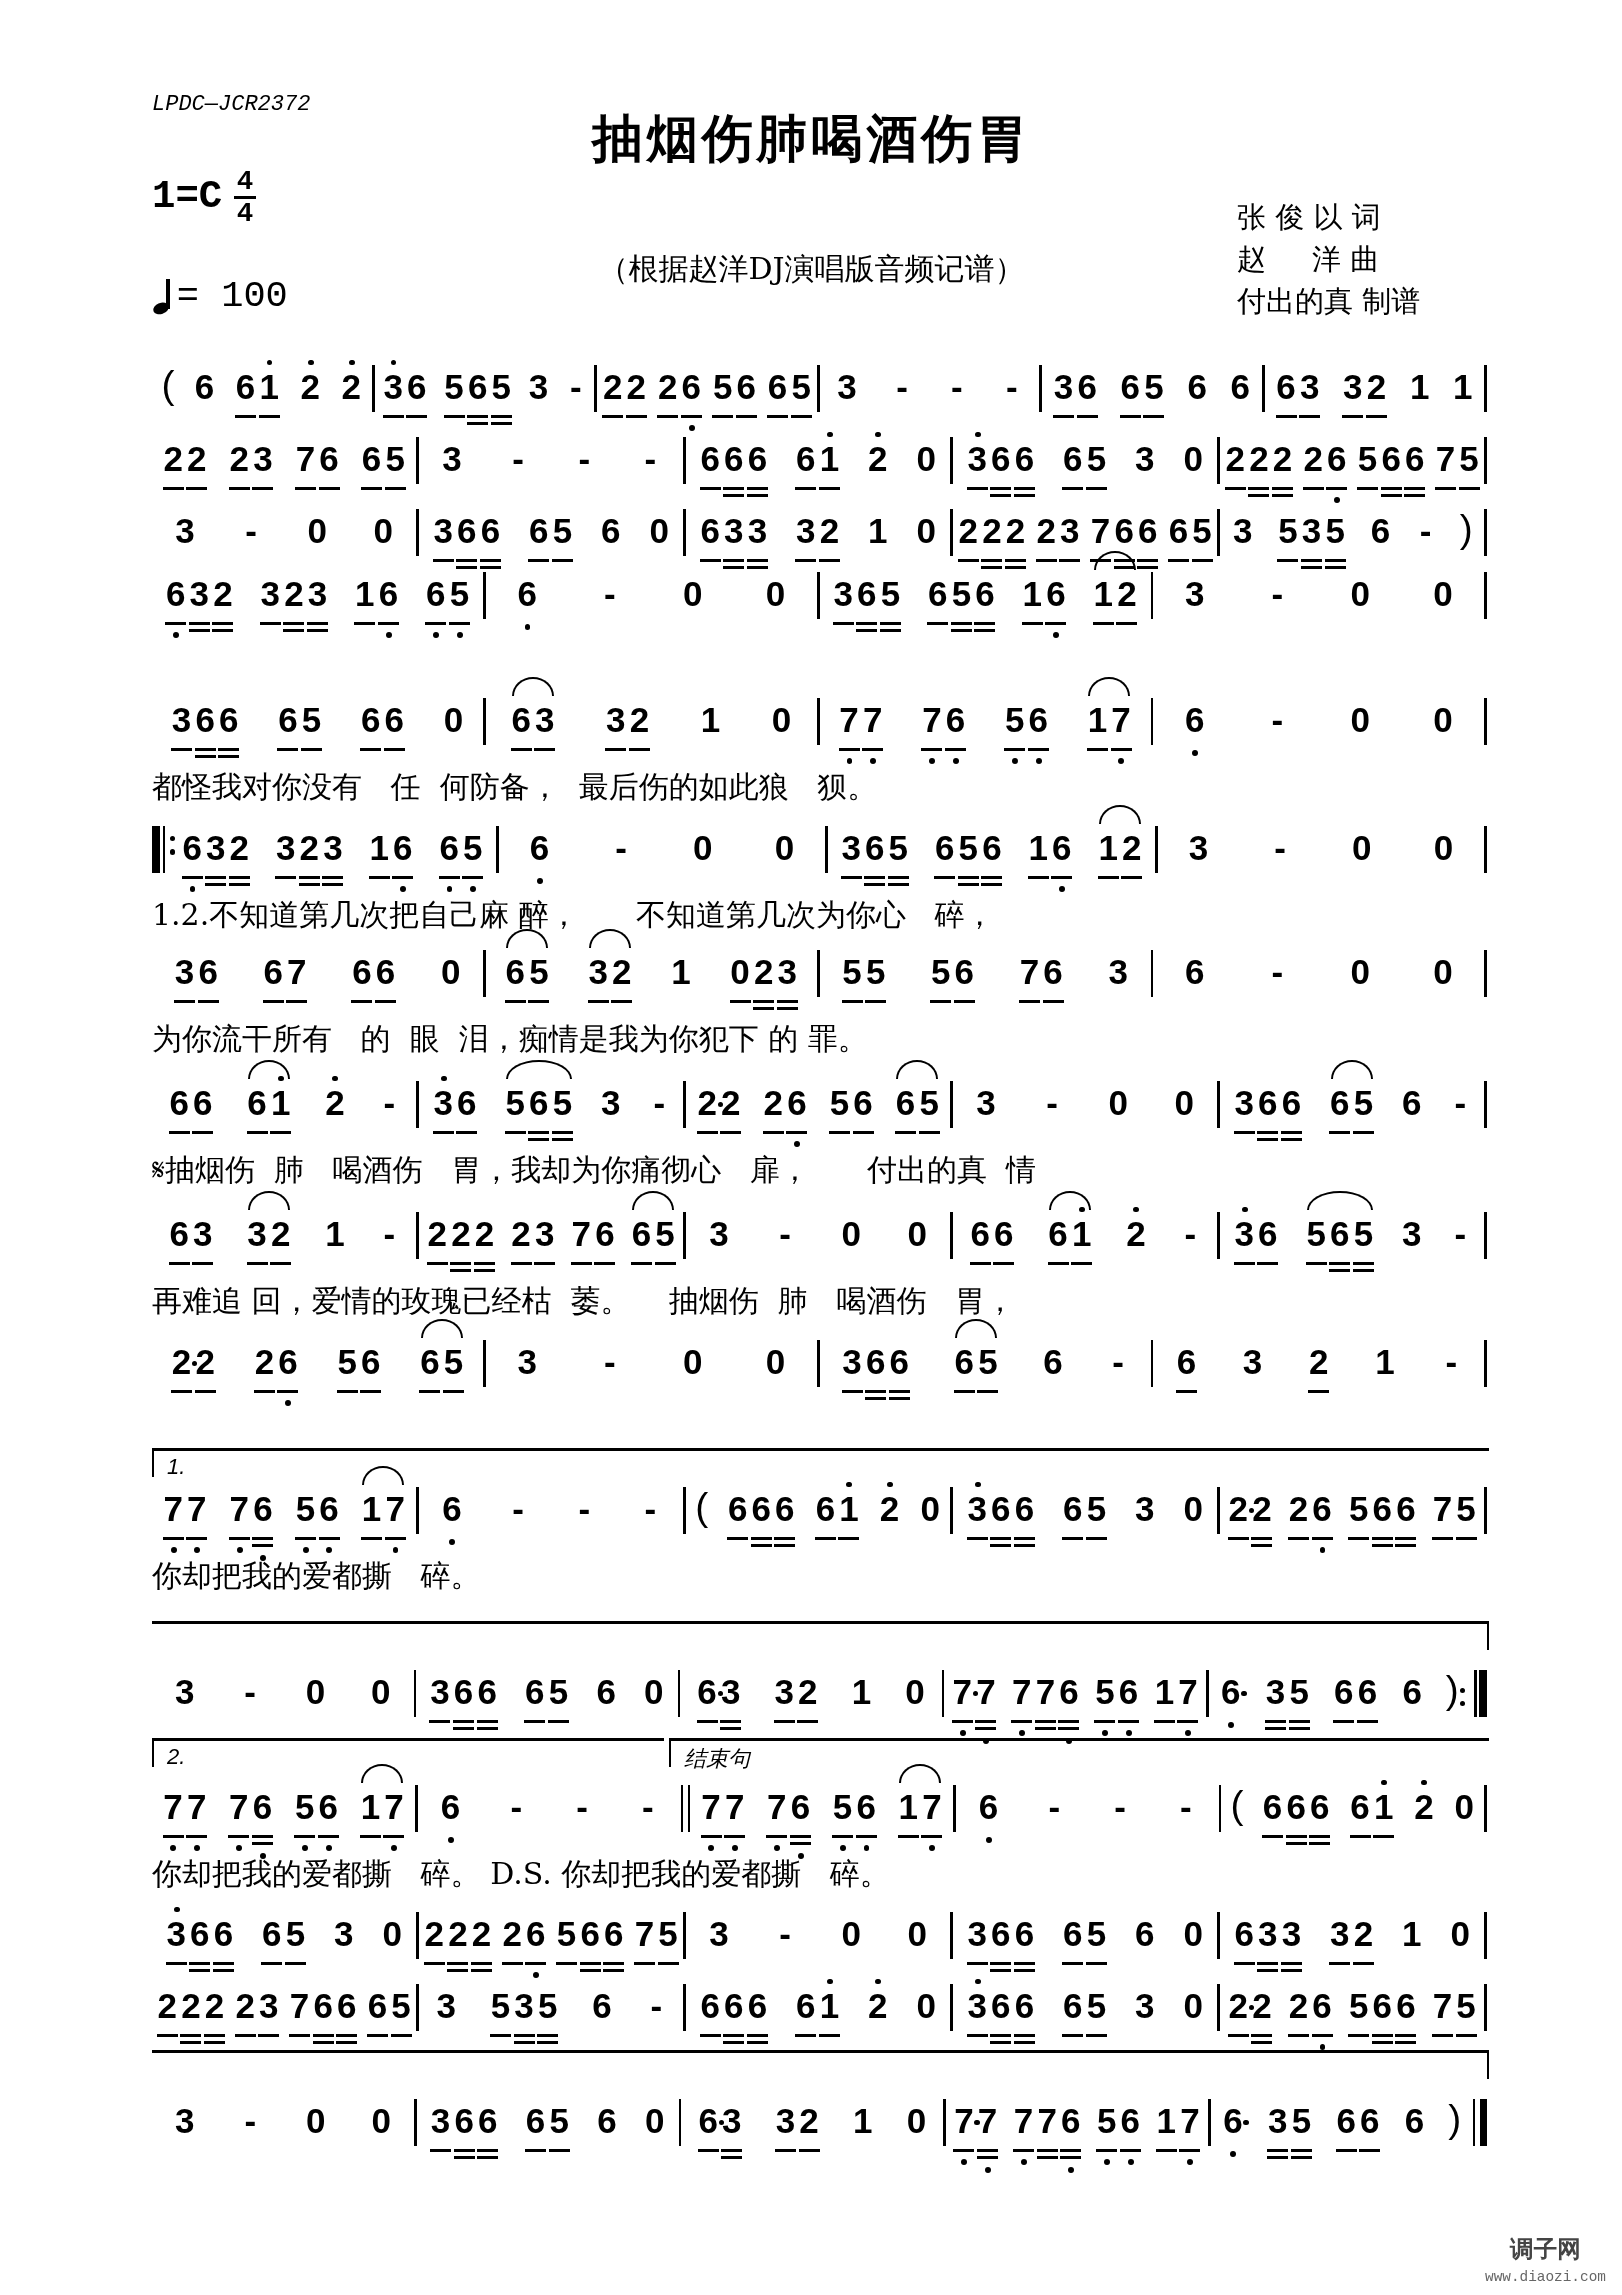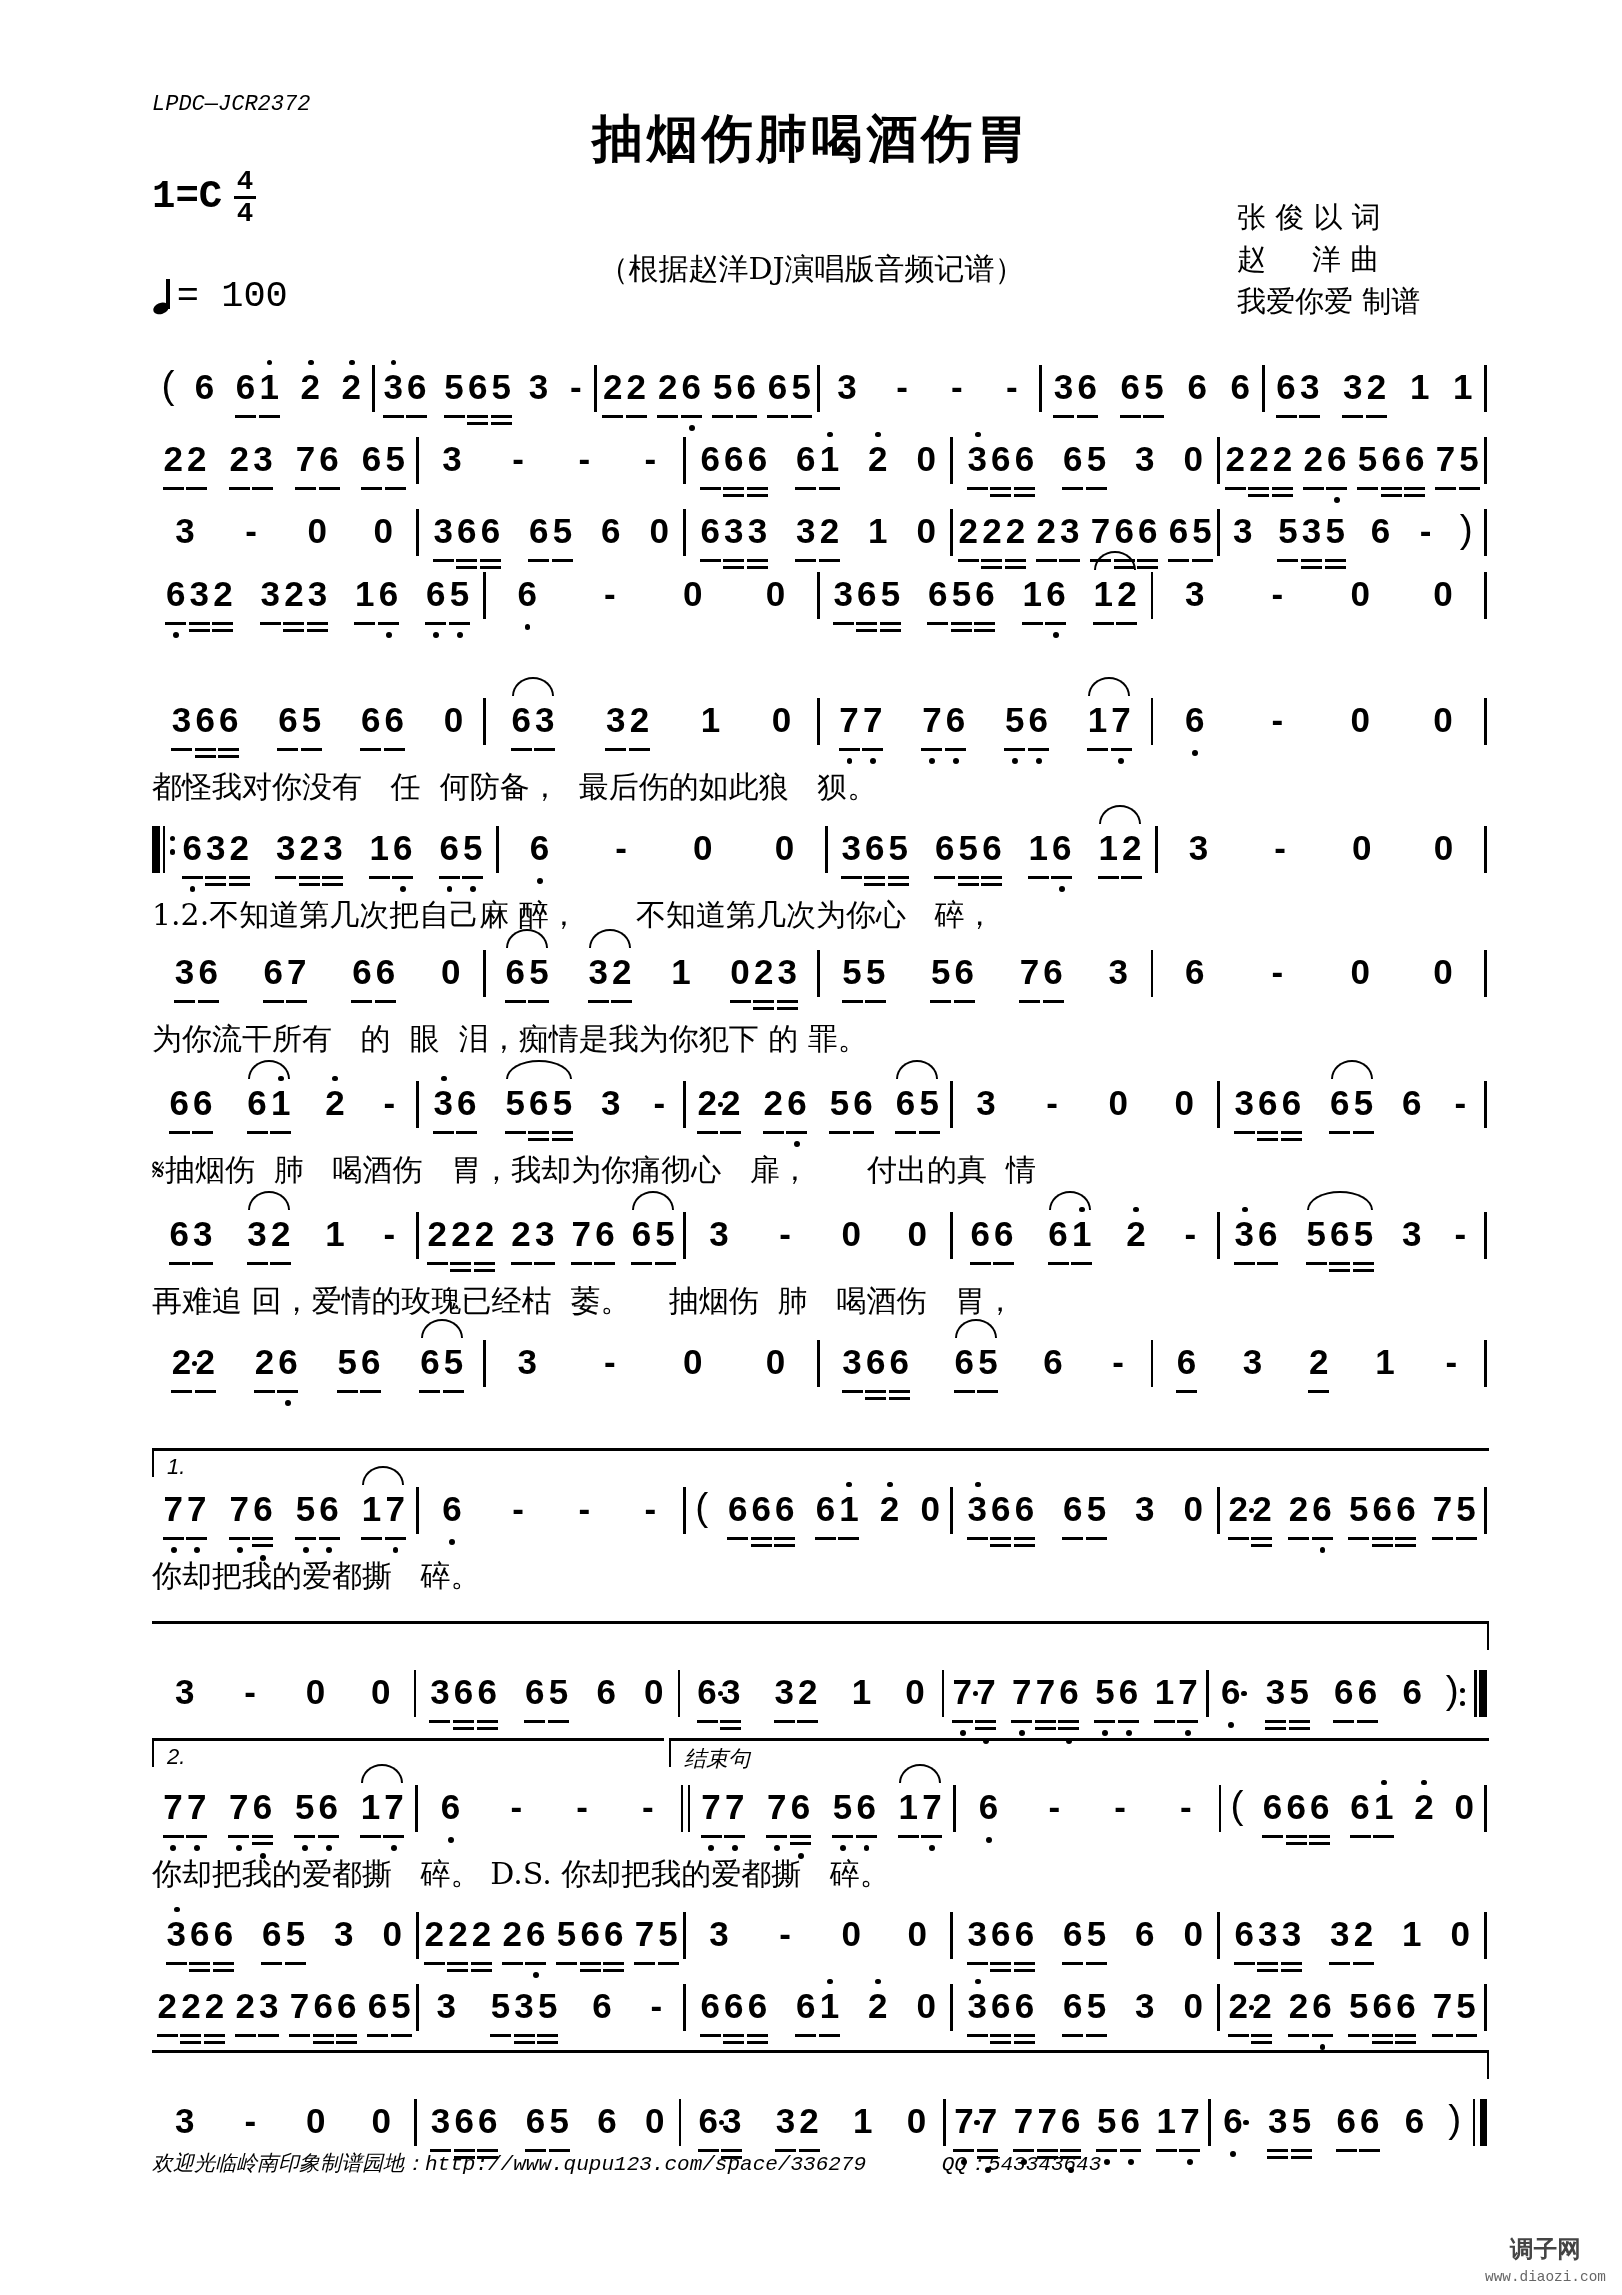--- a/index.html
+++ b/index.html
@@ -65,21 +65,21 @@
 <div id="tempo" class="abs">
   <span class="qnote">
       <span class="stem"></span>
       <span class="head"></span>
     </span>
   <span>= 100</span>
 </div>
 <div id="credits" class="abs">
   <div>张 俊 以 词</div>
   <div>赵     洋 曲</div>
-  <div>我爱你爱 制谱</div>
+  <div>付出的真 制谱</div>
 </div>
 
 <div id="score">
     <div class="row" style="top: 357px;">
       <div class="notes">
         <div class="measure">
           <span class="note paren">(</span>
           <div class="group">
             <span class="note">6</span>
           </div>
@@ -1527,19 +1527,18 @@
           </div>
           <span class="note paren">)</span>
         </div>
         <div class="barline final"></div>
       </div>
       <div class="volta right" style="left: 0px; width: 1335px; top: -41px; border-left: none;"></div>
     </div>
   </div>
 
 <div id="footer" class="abs">
-  <div>欢迎光临岭南印象制谱园地：http://www.qupu123.com/space/336279      QQ：543343643</div>
 </div>
 <div id="watermark" class="abs">
   <div>调子网</div>
   <div class="url">www.diaozi.com</div>
 </div>
 
 
 </body></html>

